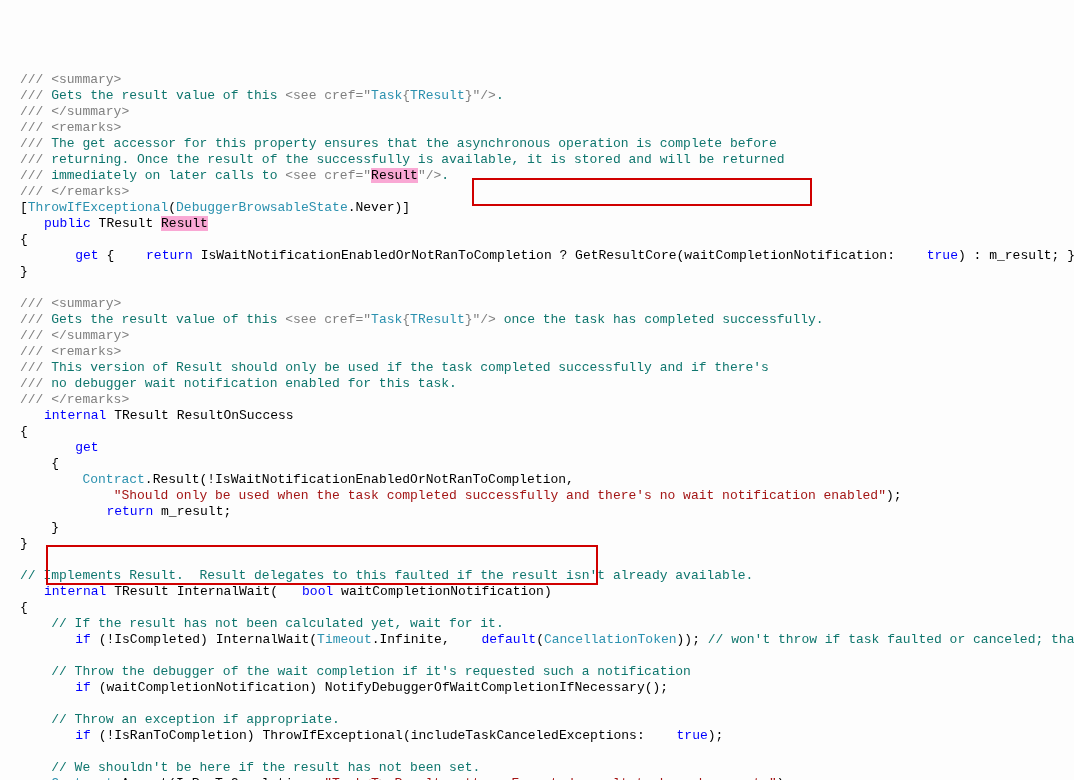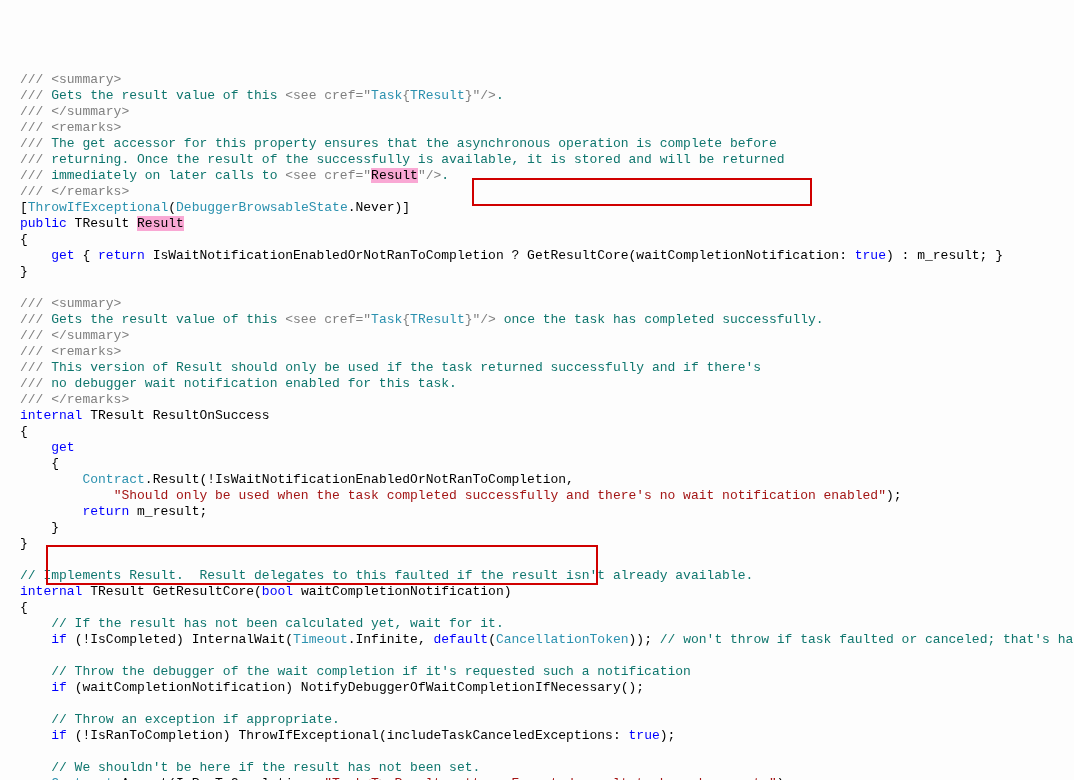--- a/index.html
+++ b/index.html
@@ -6,21 +6,21 @@
     font-family: "Consolas", "Courier New", monospace;
     font-size: 13px;
     line-height: 16px;
     white-space: pre;
     margin: 0;
     padding: 8px 0 8px 20px;
     background: #fdfdfd;
     color: #000;
   }
   .c-black { color: #000; }
-  .c-blue  { color: #0000ff; }
+  .c-blue  { color: #0000ff; margin-left: 24px; }
   .c-green { color: #0f766e; }
   .c-gray  { color: #808080; }
   .c-teal  { color: #2b91af; }
   .c-red   { color: #a31515; }
   .hl-box  { background: #f9a8d4; }
   .redbox1 {
     position: absolute;
     border: 2px solid #d00000;
     pointer-events: none;
     left: 472px; top: 178px;
@@ -50,35 +50,35 @@
 <span class="c-black">[</span><span class="c-teal">ThrowIfExceptional</span><span class="c-black">(</span><span class="c-teal">DebuggerBrowsableState</span><span class="c-black">.Never)]</span>
 <span class="c-blue">public</span><span class="c-black"> TResult </span><span class="c-black hl-box">Result</span>
 <span class="c-black">{</span>
 <span class="c-black">    </span><span class="c-blue">get</span><span class="c-black"> { </span><span class="c-blue">return</span><span class="c-black"> IsWaitNotificationEnabledOrNotRanToCompletion ? GetResultCore(waitCompletionNotification: </span><span class="c-blue">true</span><span class="c-black">) : m_result; }</span>
 <span class="c-black">}</span>
 
 <span class="c-gray">///</span><span class="c-gray"> &lt;summary&gt;</span>
 <span class="c-gray">///</span><span class="c-green"> Gets the result value of this </span><span class="c-gray">&lt;see cref="</span><span class="c-teal">Task</span><span class="c-gray">{</span><span class="c-teal">TResult</span><span class="c-gray">}"/&gt;</span><span class="c-green"> once the task has completed successfully.</span>
 <span class="c-gray">///</span><span class="c-gray"> &lt;/summary&gt;</span>
 <span class="c-gray">///</span><span class="c-gray"> &lt;remarks&gt;</span>
-<span class="c-gray">///</span><span class="c-green"> This version of Result should only be used if the task returned successfully and if there's</span>
+<span class="c-gray">///</span><span class="c-green"> This version of Result should only be used if the task completed successfully and if there's</span>
 <span class="c-gray">///</span><span class="c-green"> no debugger wait notification enabled for this task.</span>
 <span class="c-gray">///</span><span class="c-gray"> &lt;/remarks&gt;</span>
 <span class="c-blue">internal</span><span class="c-black"> TResult ResultOnSuccess</span>
 <span class="c-black">{</span>
 <span class="c-black">    </span><span class="c-blue">get</span>
 <span class="c-black">    {</span>
 <span class="c-black">        </span><span class="c-teal">Contract</span><span class="c-black">.Result(!IsWaitNotificationEnabledOrNotRanToCompletion,</span>
 <span class="c-black">            </span><span class="c-red">"Should only be used when the task completed successfully and there's no wait notification enabled"</span><span class="c-black">);</span>
 <span class="c-black">        </span><span class="c-blue">return</span><span class="c-black"> m_result;</span>
 <span class="c-black">    }</span>
 <span class="c-black">}</span>
 
 <span class="c-green">// Implements Result.  Result delegates to this faulted if the result isn't already available.</span>
-<span class="c-blue">internal</span><span class="c-black"> TResult GetResultCore(</span><span class="c-blue">bool</span><span class="c-black"> waitCompletionNotification)</span>
+<span class="c-blue">internal</span><span class="c-black"> TResult InternalWait(</span><span class="c-blue">bool</span><span class="c-black"> waitCompletionNotification)</span>
 <span class="c-black">{</span>
 <span class="c-black">    </span><span class="c-green">// If the result has not been calculated yet, wait for it.</span>
 <span class="c-black">    </span><span class="c-blue">if</span><span class="c-black"> (!IsCompleted) InternalWait(</span><span class="c-teal">Timeout</span><span class="c-black">.Infinite, </span><span class="c-blue">default</span><span class="c-black">(</span><span class="c-teal">CancellationToken</span><span class="c-black">)); </span><span class="c-green">// won't throw if task faulted or canceled; that's handled below</span>
 
 <span class="c-black">    </span><span class="c-green">// Throw the debugger of the wait completion if it's requested such a notification</span>
 <span class="c-black">    </span><span class="c-blue">if</span><span class="c-black"> (waitCompletionNotification) NotifyDebuggerOfWaitCompletionIfNecessary();</span>
 
 <span class="c-black">    </span><span class="c-green">// Throw an exception if appropriate.</span>
 <span class="c-black">    </span><span class="c-blue">if</span><span class="c-black"> (!IsRanToCompletion) ThrowIfExceptional(includeTaskCanceledExceptions: </span><span class="c-blue">true</span><span class="c-black">);</span>
 

